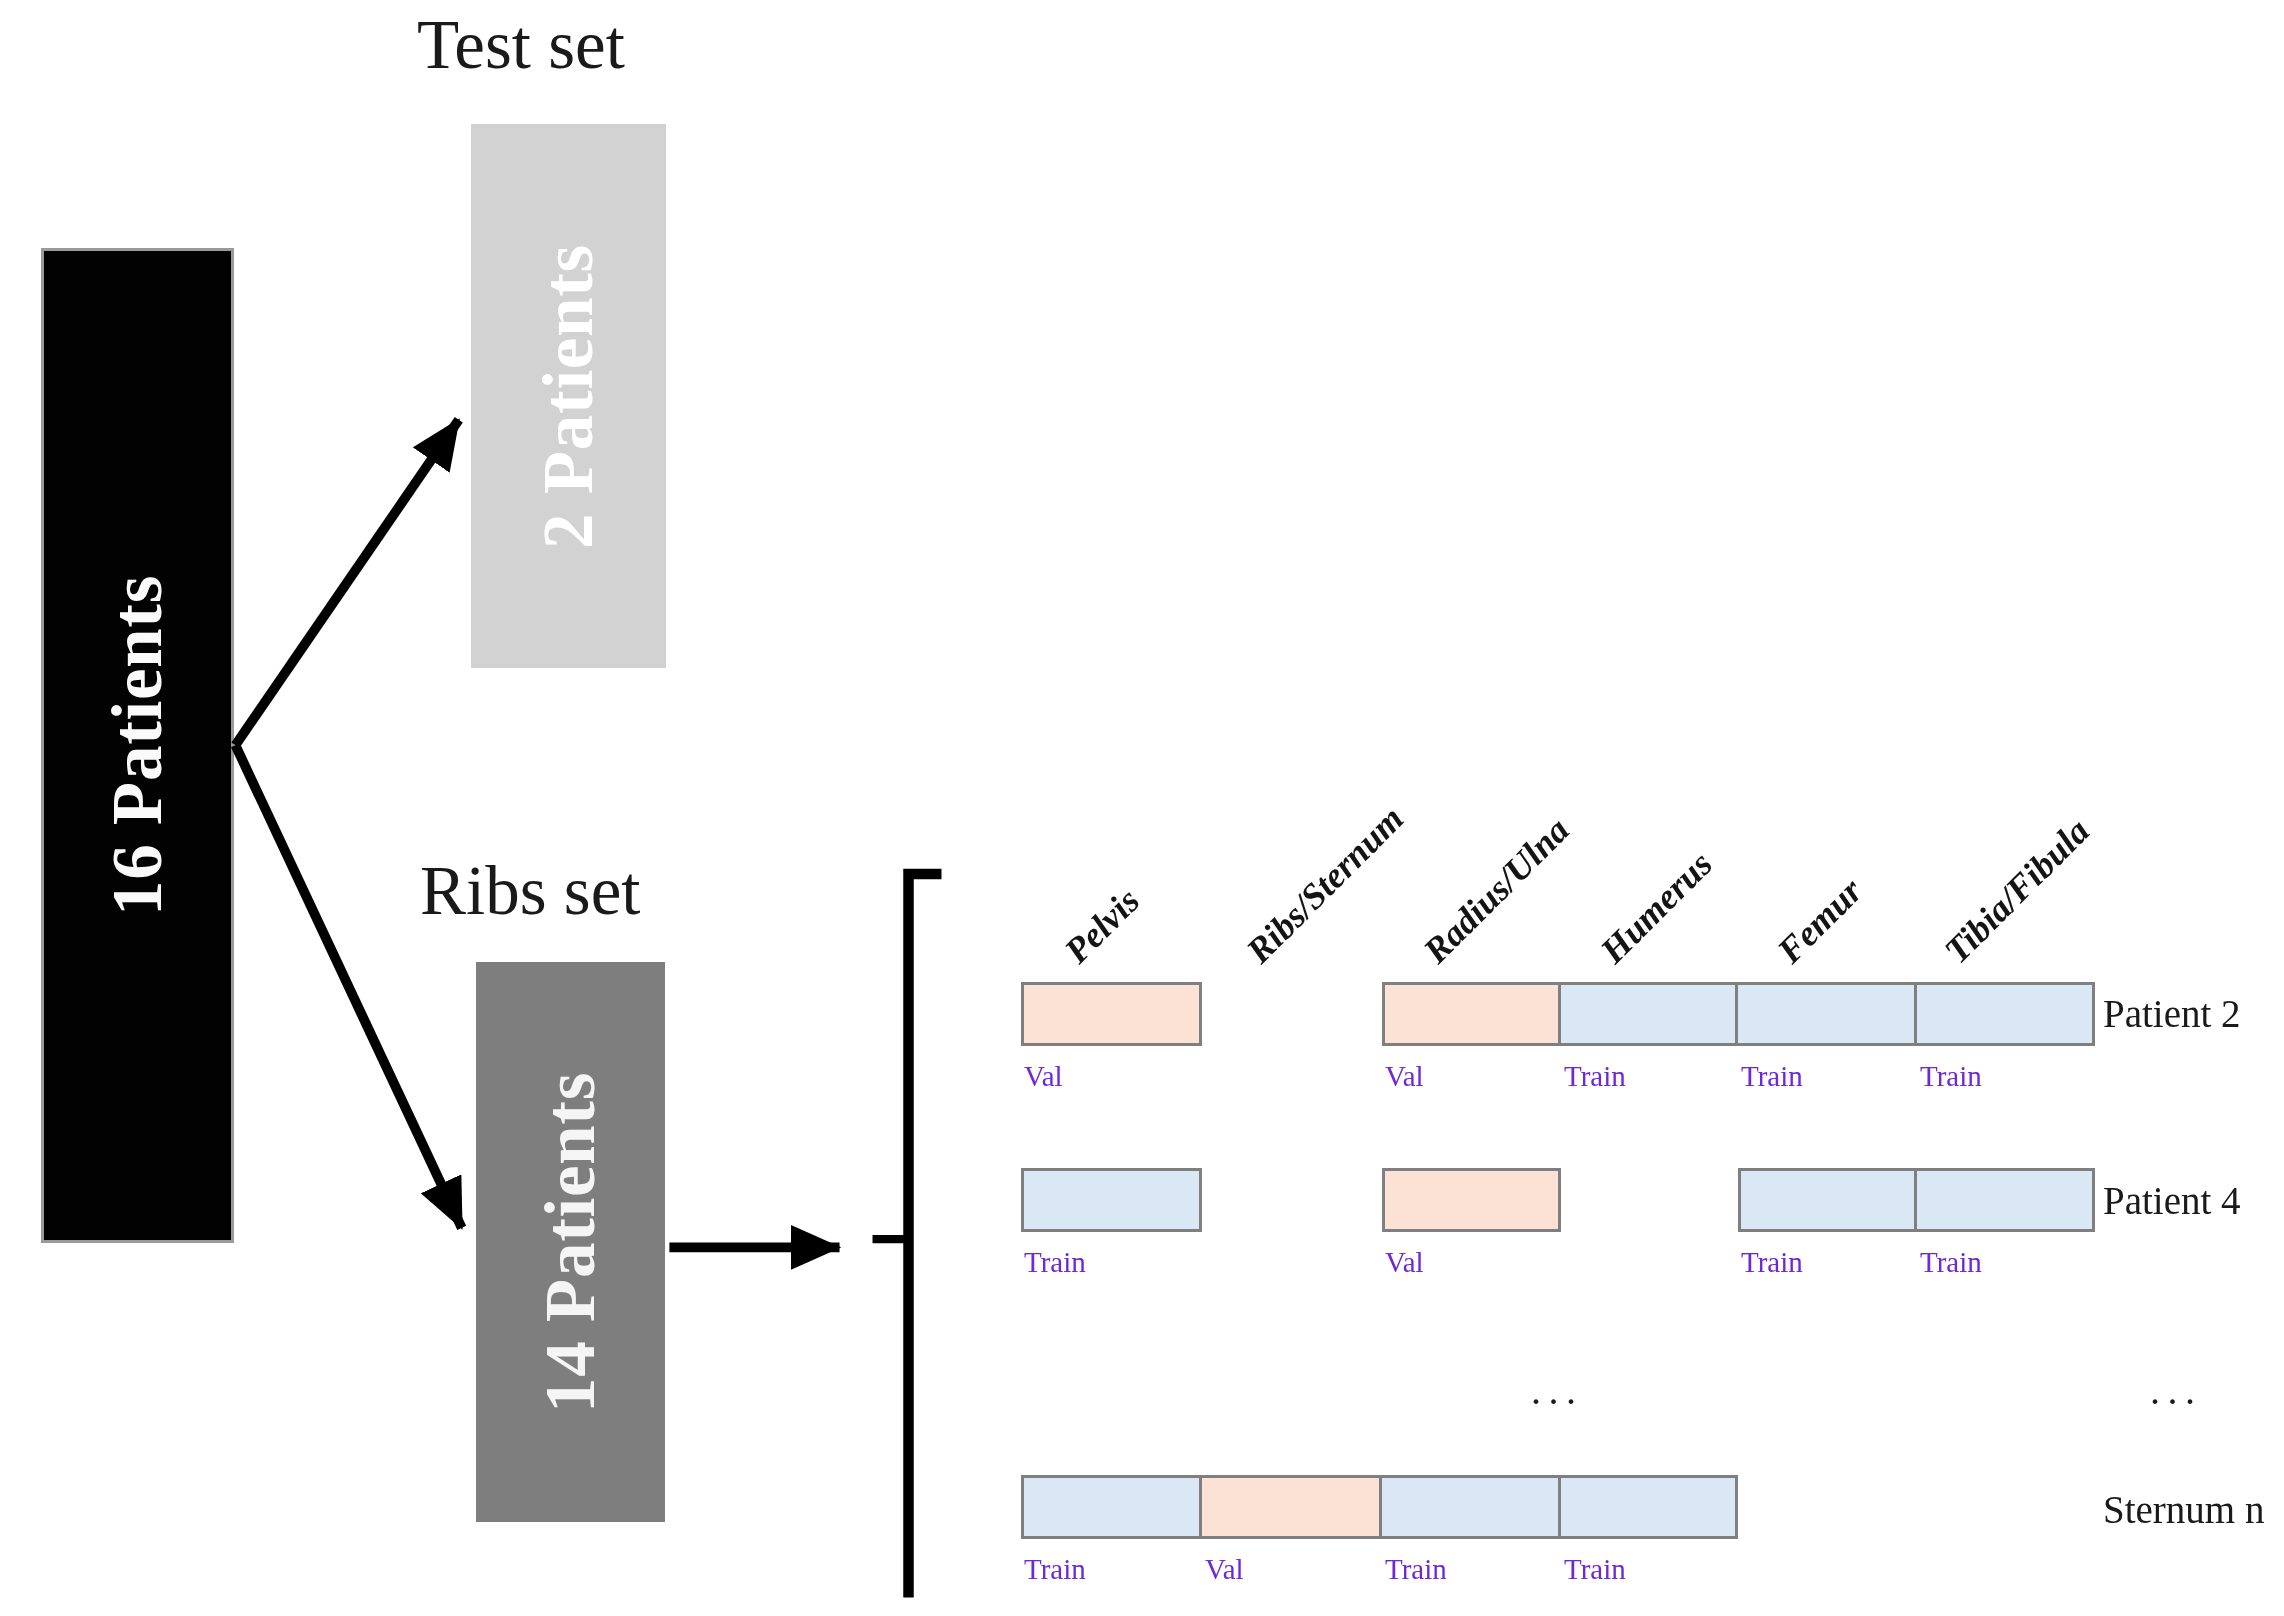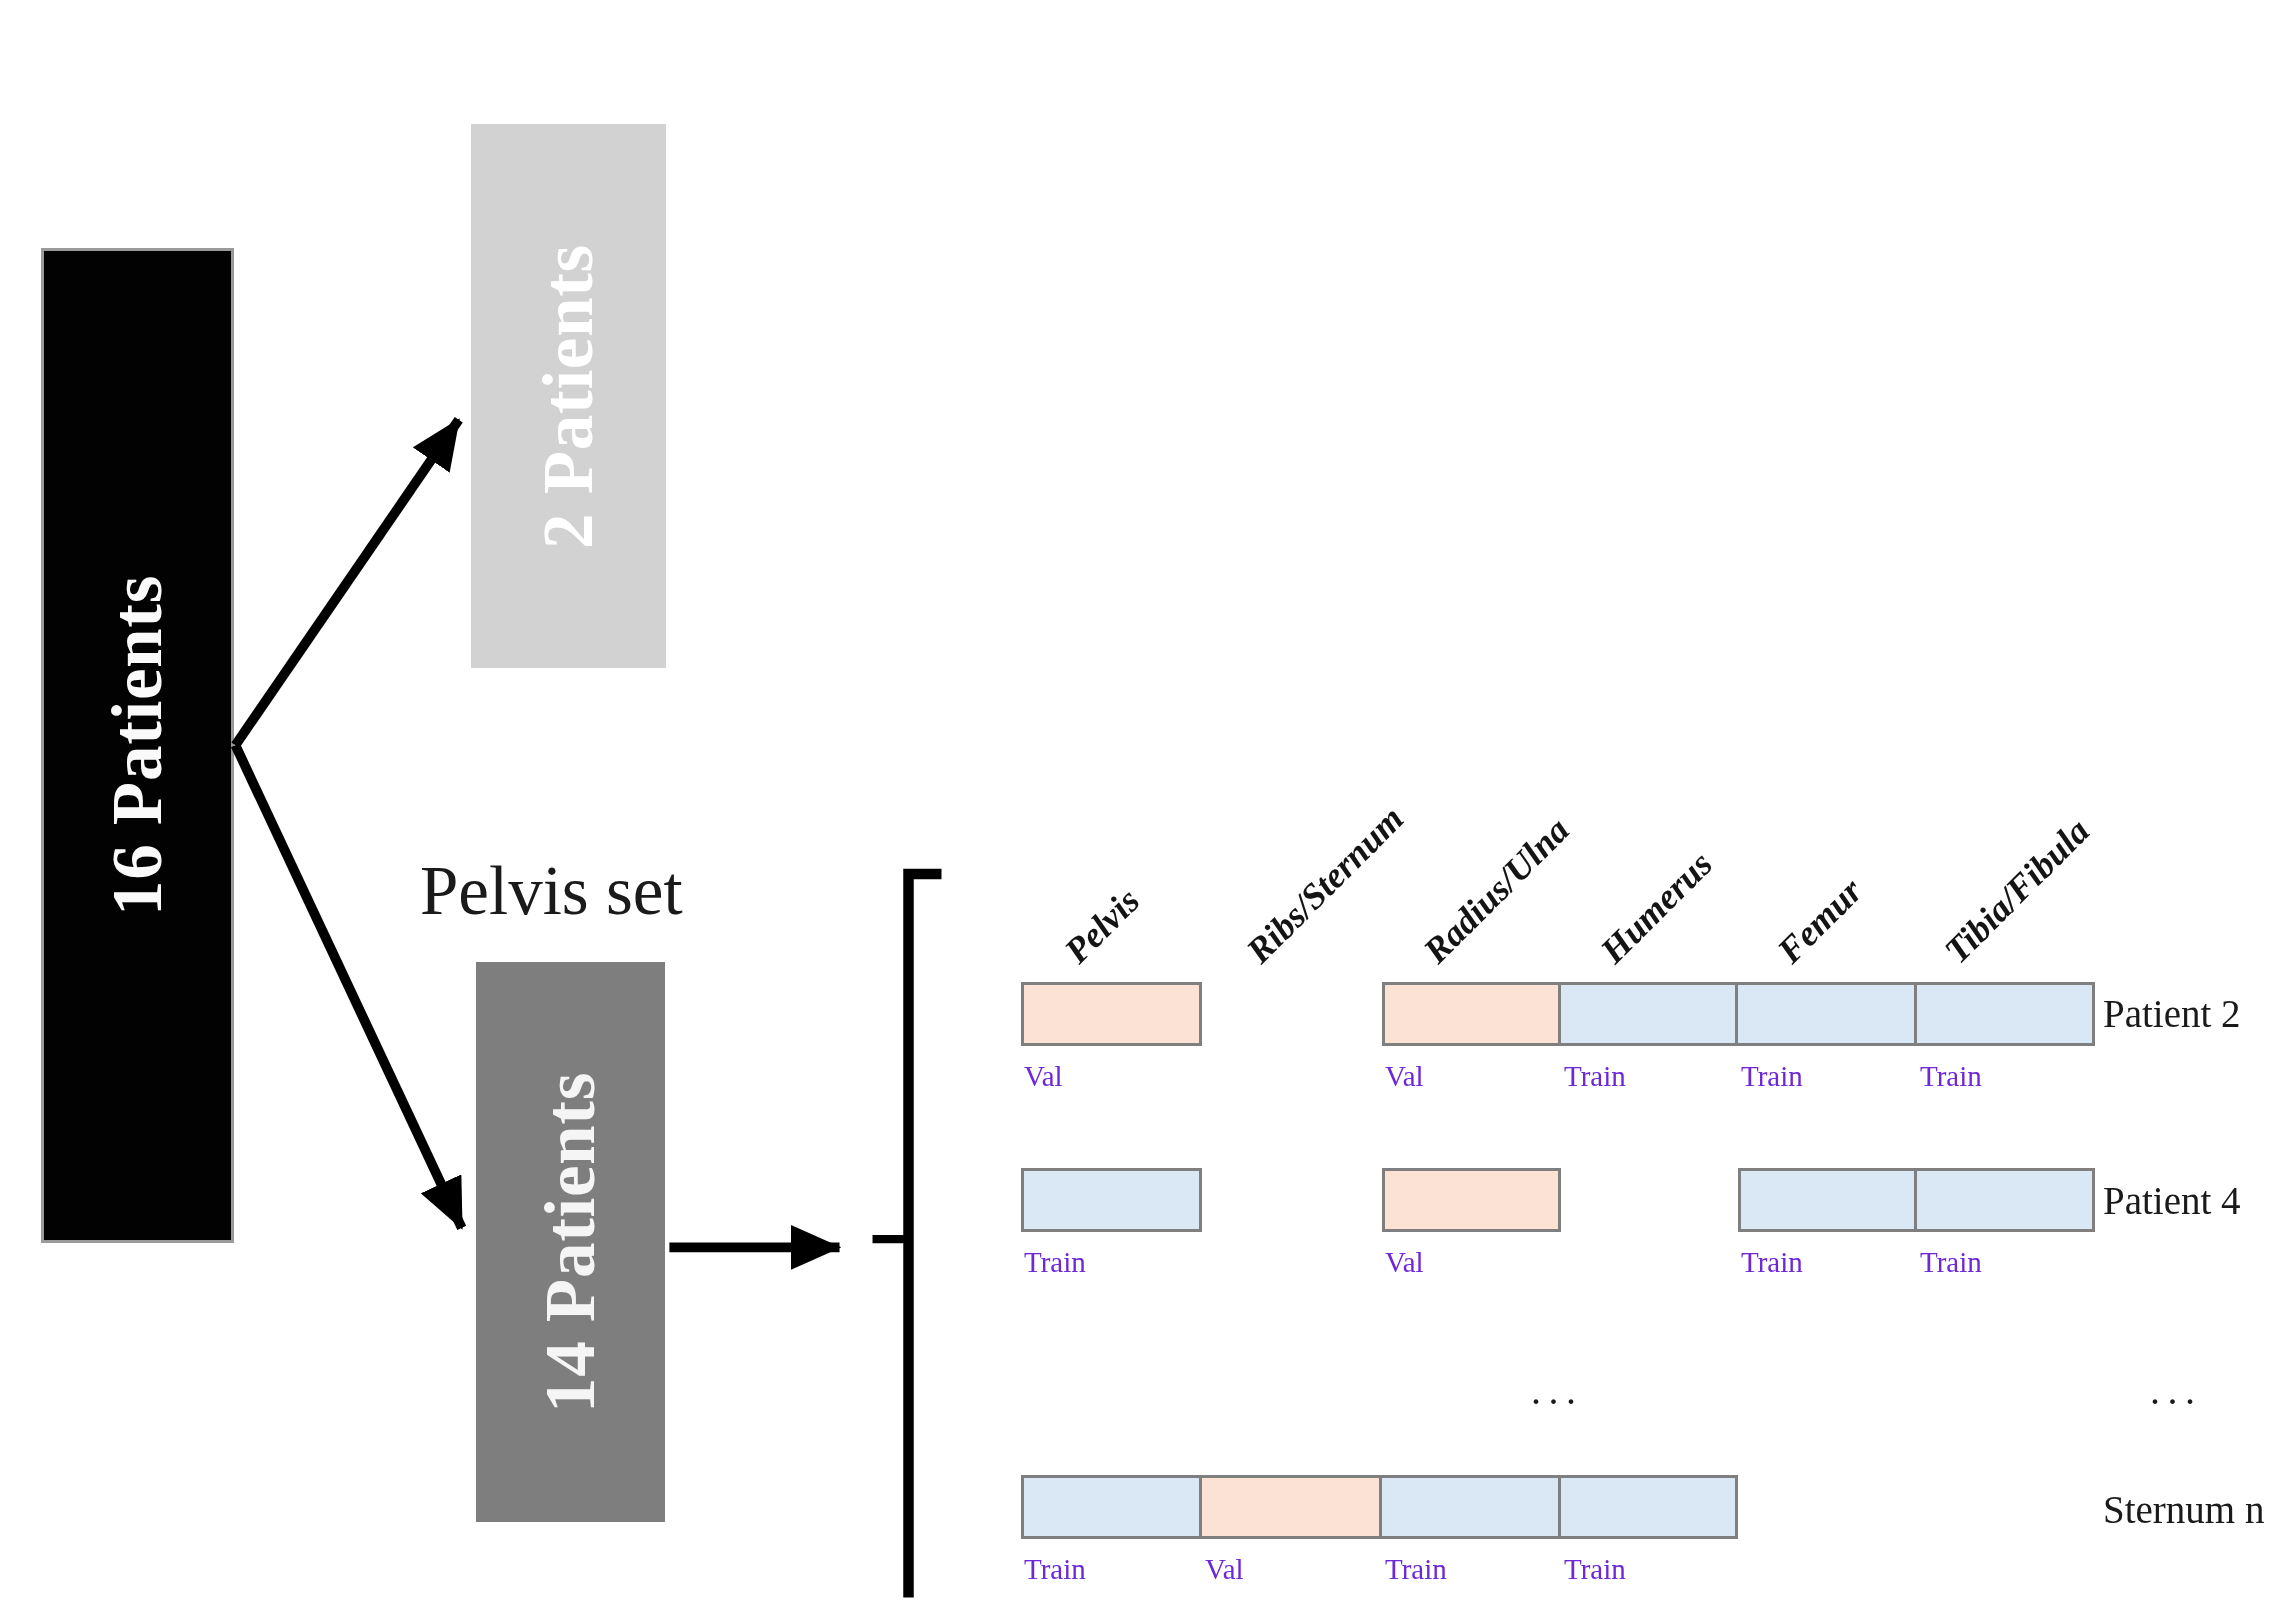--- a/index.html
+++ b/index.html
@@ -32,25 +32,26 @@
 </style>
 </head>
 <body>
 
 <div id="canvas">
 
   <div class="bigbox" id="source-box" style="background: rgb(2, 2, 2);">
     <span class="vlabel">16 Patients</span>
   </div>
 
+  <div class="fig-title" style="left:417px;top:9px;">Test set</div>
   <div class="bigbox" id="test-box" style="background: rgb(210, 210, 210);">
     <span class="vlabel">2 Patients</span>
   </div>
 
-  <div class="fig-title" style="left:420px;top:855px;">Pelvis set</div>
+  <div class="fig-title" style="left:420px;top:855px;">Ribs set</div>
   <div class="bigbox" id="train-box" style="background: rgb(126, 126, 126);">
     <span class="vlabel">14 Patients</span>
   </div>
 
   <svg id="connectors" viewBox="0 0 3047 2157" xmlns="http://www.w3.org/2000/svg">
     <defs>
       <marker id="ah" viewBox="0 0 5.2 4.6" refX="5" refY="2.3" markerWidth="5.2" markerHeight="4.6" orient="auto" markerUnits="strokeWidth">
         <path d="M0,0 L5.2,2.3 L0,4.6 Z" fill="#000000"></path>
       </marker>
     </defs>

